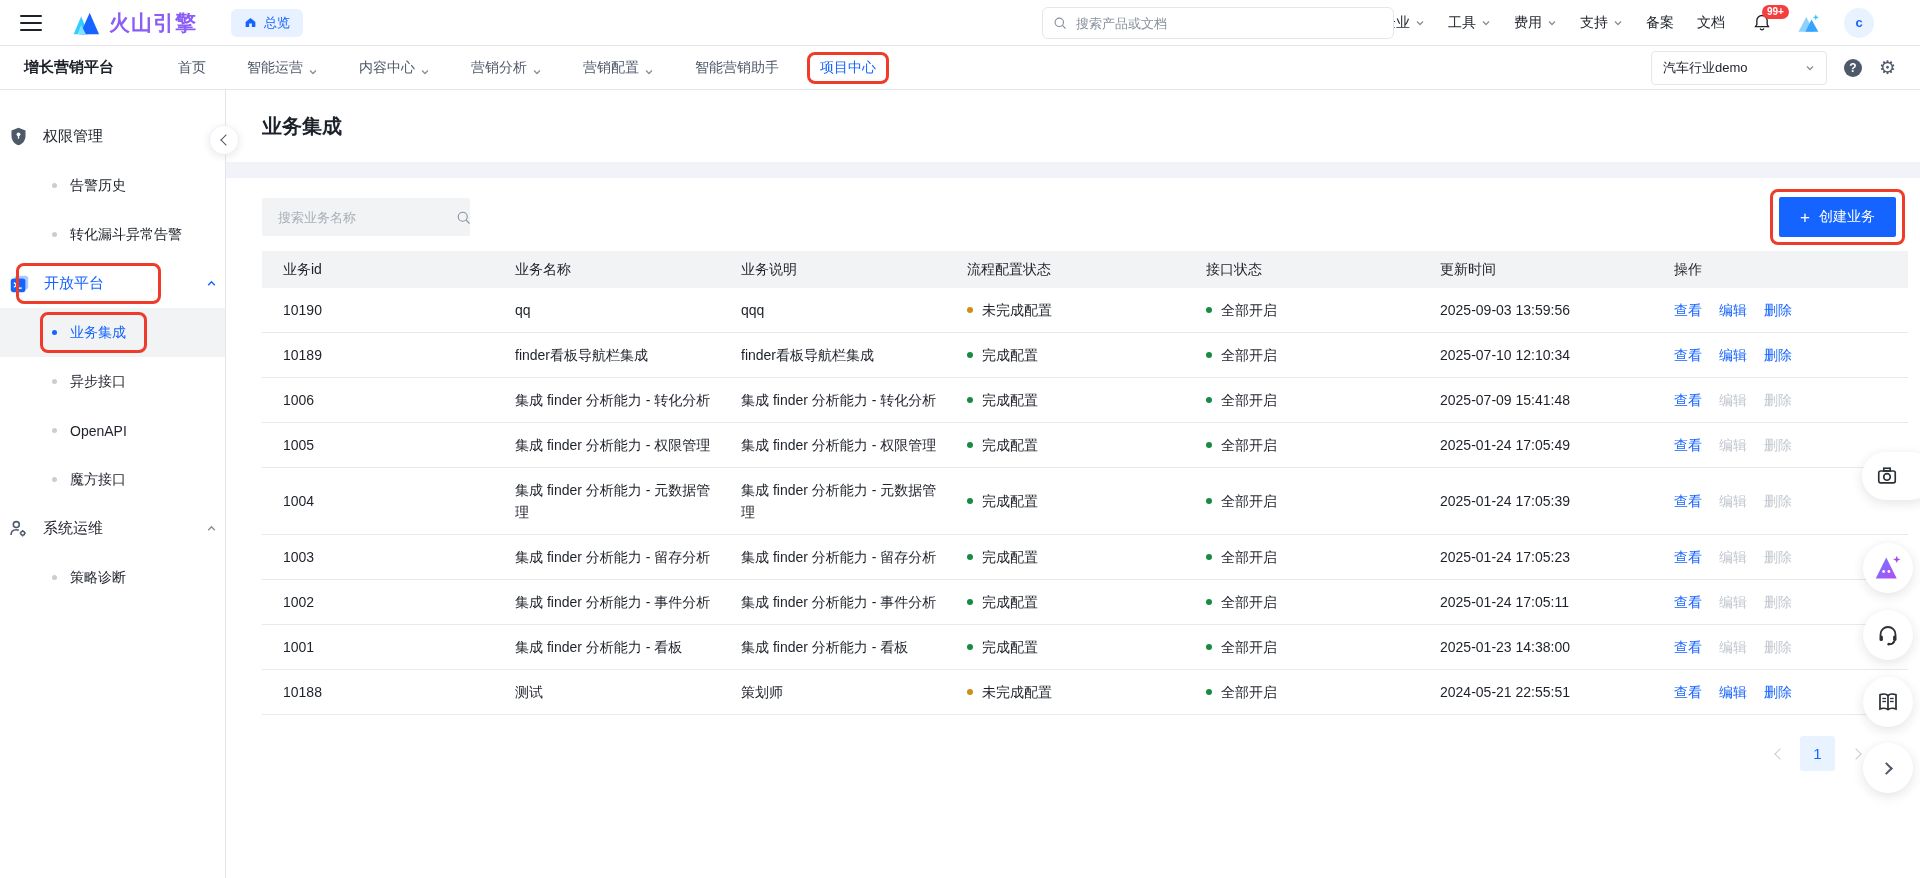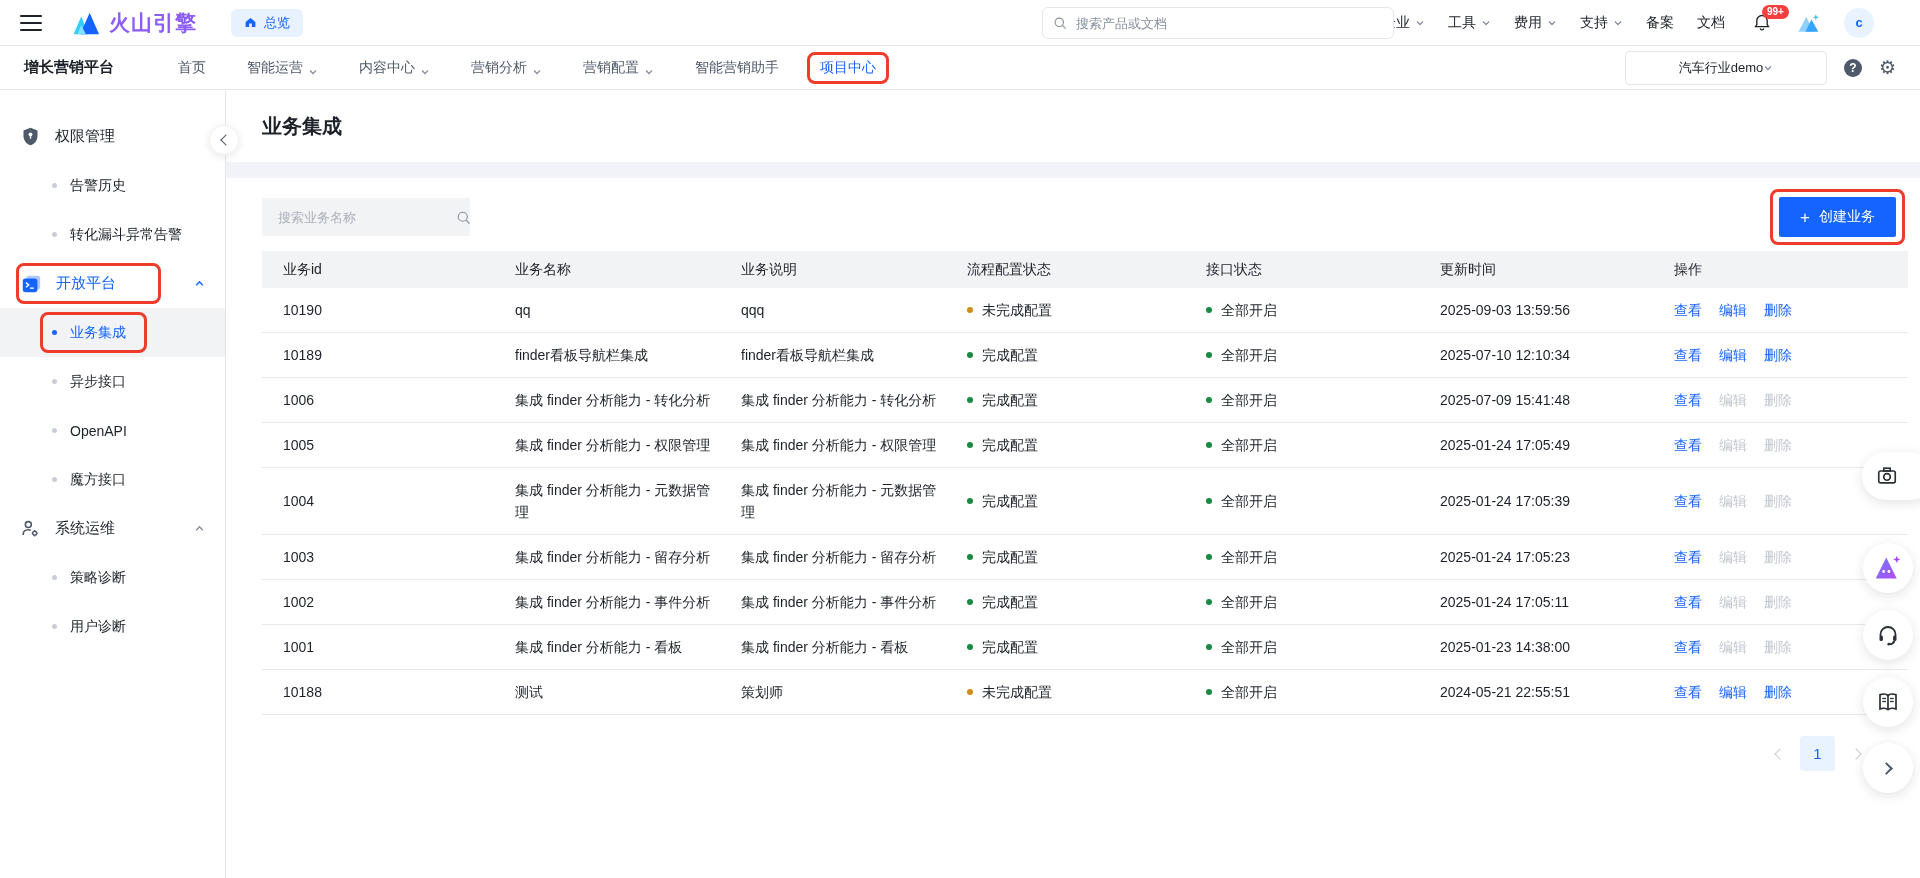--- a/index.html
+++ b/index.html
@@ -22,27 +22,27 @@
   .bell-wrap{position:relative;cursor:pointer;margin-left:4px}
   .badge-99{position:absolute;top:-8px;left:10px;background:#f53f3f;color:#fff;font-size:10px;line-height:14px;padding:0 5px;border-radius:8px;font-weight:700}
   .avatar{width:30px;height:30px;border-radius:50%;background:#e8f3ff;color:#1664ff;display:flex;align-items:center;justify-content:center;font-size:13px;font-weight:700;cursor:pointer}
   
   .subnav{height:43px;display:flex;align-items:center;background:#fff;border-bottom:1px solid #e5e6eb;padding:0 24px;position:relative;z-index:9}
   .platform-title{font-size:15px;font-weight:600;margin-right:64px;white-space:nowrap}
   .subnav-items{display:flex;gap:41px;align-items:center}
   .subnav-item{display:flex;align-items:flex-end;gap:5px;font-size:14px;color:#4e5969;cursor:pointer;position:relative;white-space:nowrap}
   .subnav-item.active{color:#1664ff}
   .subnav-right{margin-left:auto;display:flex;align-items:center;gap:17px}
-  .project-select{width:152px;height:32px;border:1px solid #e5e6eb;border-radius:4px;display:flex;align-items:center;justify-content:center;padding:0 24px;font-size:13px;cursor:pointer;background:#fff}
+  .project-select{width:152px;height:32px;border:1px solid #e5e6eb;border-radius:4px;display:flex;align-items:center;justify-content:space-between;padding:0 11px;font-size:13px;cursor:pointer;background:#fff}
   .help-circle{width:18px;height:18px;border-radius:50%;background:#4e5969;color:#fff;font-size:12px;font-weight:700;display:flex;align-items:center;justify-content:center;cursor:pointer}
   .gear-glyph{font-size:19px;color:#4e5969;cursor:pointer;line-height:1}
   
   .layout{display:flex;height:789px}
   .sidebar{width:226px;min-width:226px;background:#fff;border-right:1px solid #e5e6eb;position:relative;padding-top:22px;box-sizing:border-box}
-  .side-group{height:49px;display:flex;align-items:center;padding:0 20px;gap:14px;font-size:15px;color:#1d2129;cursor:pointer;position:relative}
+  .side-group{height:49px;display:flex;align-items:center;padding:0 8px;gap:14px;font-size:15px;color:#1d2129;cursor:pointer;position:relative}
   .side-group .label{flex:1}
   .side-group.active{color:#1664ff}
   .side-child{height:49px;display:flex;align-items:center;padding:0 20px 0 52px;gap:13px;font-size:14px;color:#1d2129;cursor:pointer;position:relative}
   .side-child .bullet{width:5px;height:5px;border-radius:50%;background:#c9cdd4;flex:none}
   .side-child.selected{background:#f2f3f5;color:#1664ff}
   .side-child.selected .bullet{background:#1664ff}
   .collapse-btn{position:absolute;right:-14px;top:35px;width:28px;height:28px;border-radius:50%;background:#fff;border:1px solid #f0f1f3;box-shadow:0 2px 8px rgba(0,0,0,.09);display:flex;align-items:center;justify-content:center;cursor:pointer;z-index:6}
   .chev{width:7px;height:7px;border-left:1.6px solid #4e5969;border-bottom:1.6px solid #4e5969;display:inline-block}
   .chev.left{transform:rotate(45deg);margin-left:3px}
   .chev.right{transform:rotate(225deg);margin-right:3px}
@@ -294,24 +294,20 @@
           </span>
           <span class="label">系统运维</span>
           <svg width="11" height="11" viewBox="0 0 10 10">
             <path d="M2 6.5 L5 3.5 L8 6.5" stroke="#86909c" stroke-width="1.3" fill="none"></path>
           </svg>
         </div>
         <div class="side-child">
           <span class="bullet"></span>
           <span>策略诊断</span>
         </div>
-        <div class="side-child">
-          <span class="bullet"></span>
-          <span>用户诊断</span>
-        </div>
       </div>
     <div class="collapse-btn">
         <span class="chev left"></span>
       </div>
   </aside>
 
   <main class="content">
     <h1 class="page-title" style="margin:0">业务集成</h1>
     <div class="gray-strip"></div>
 

